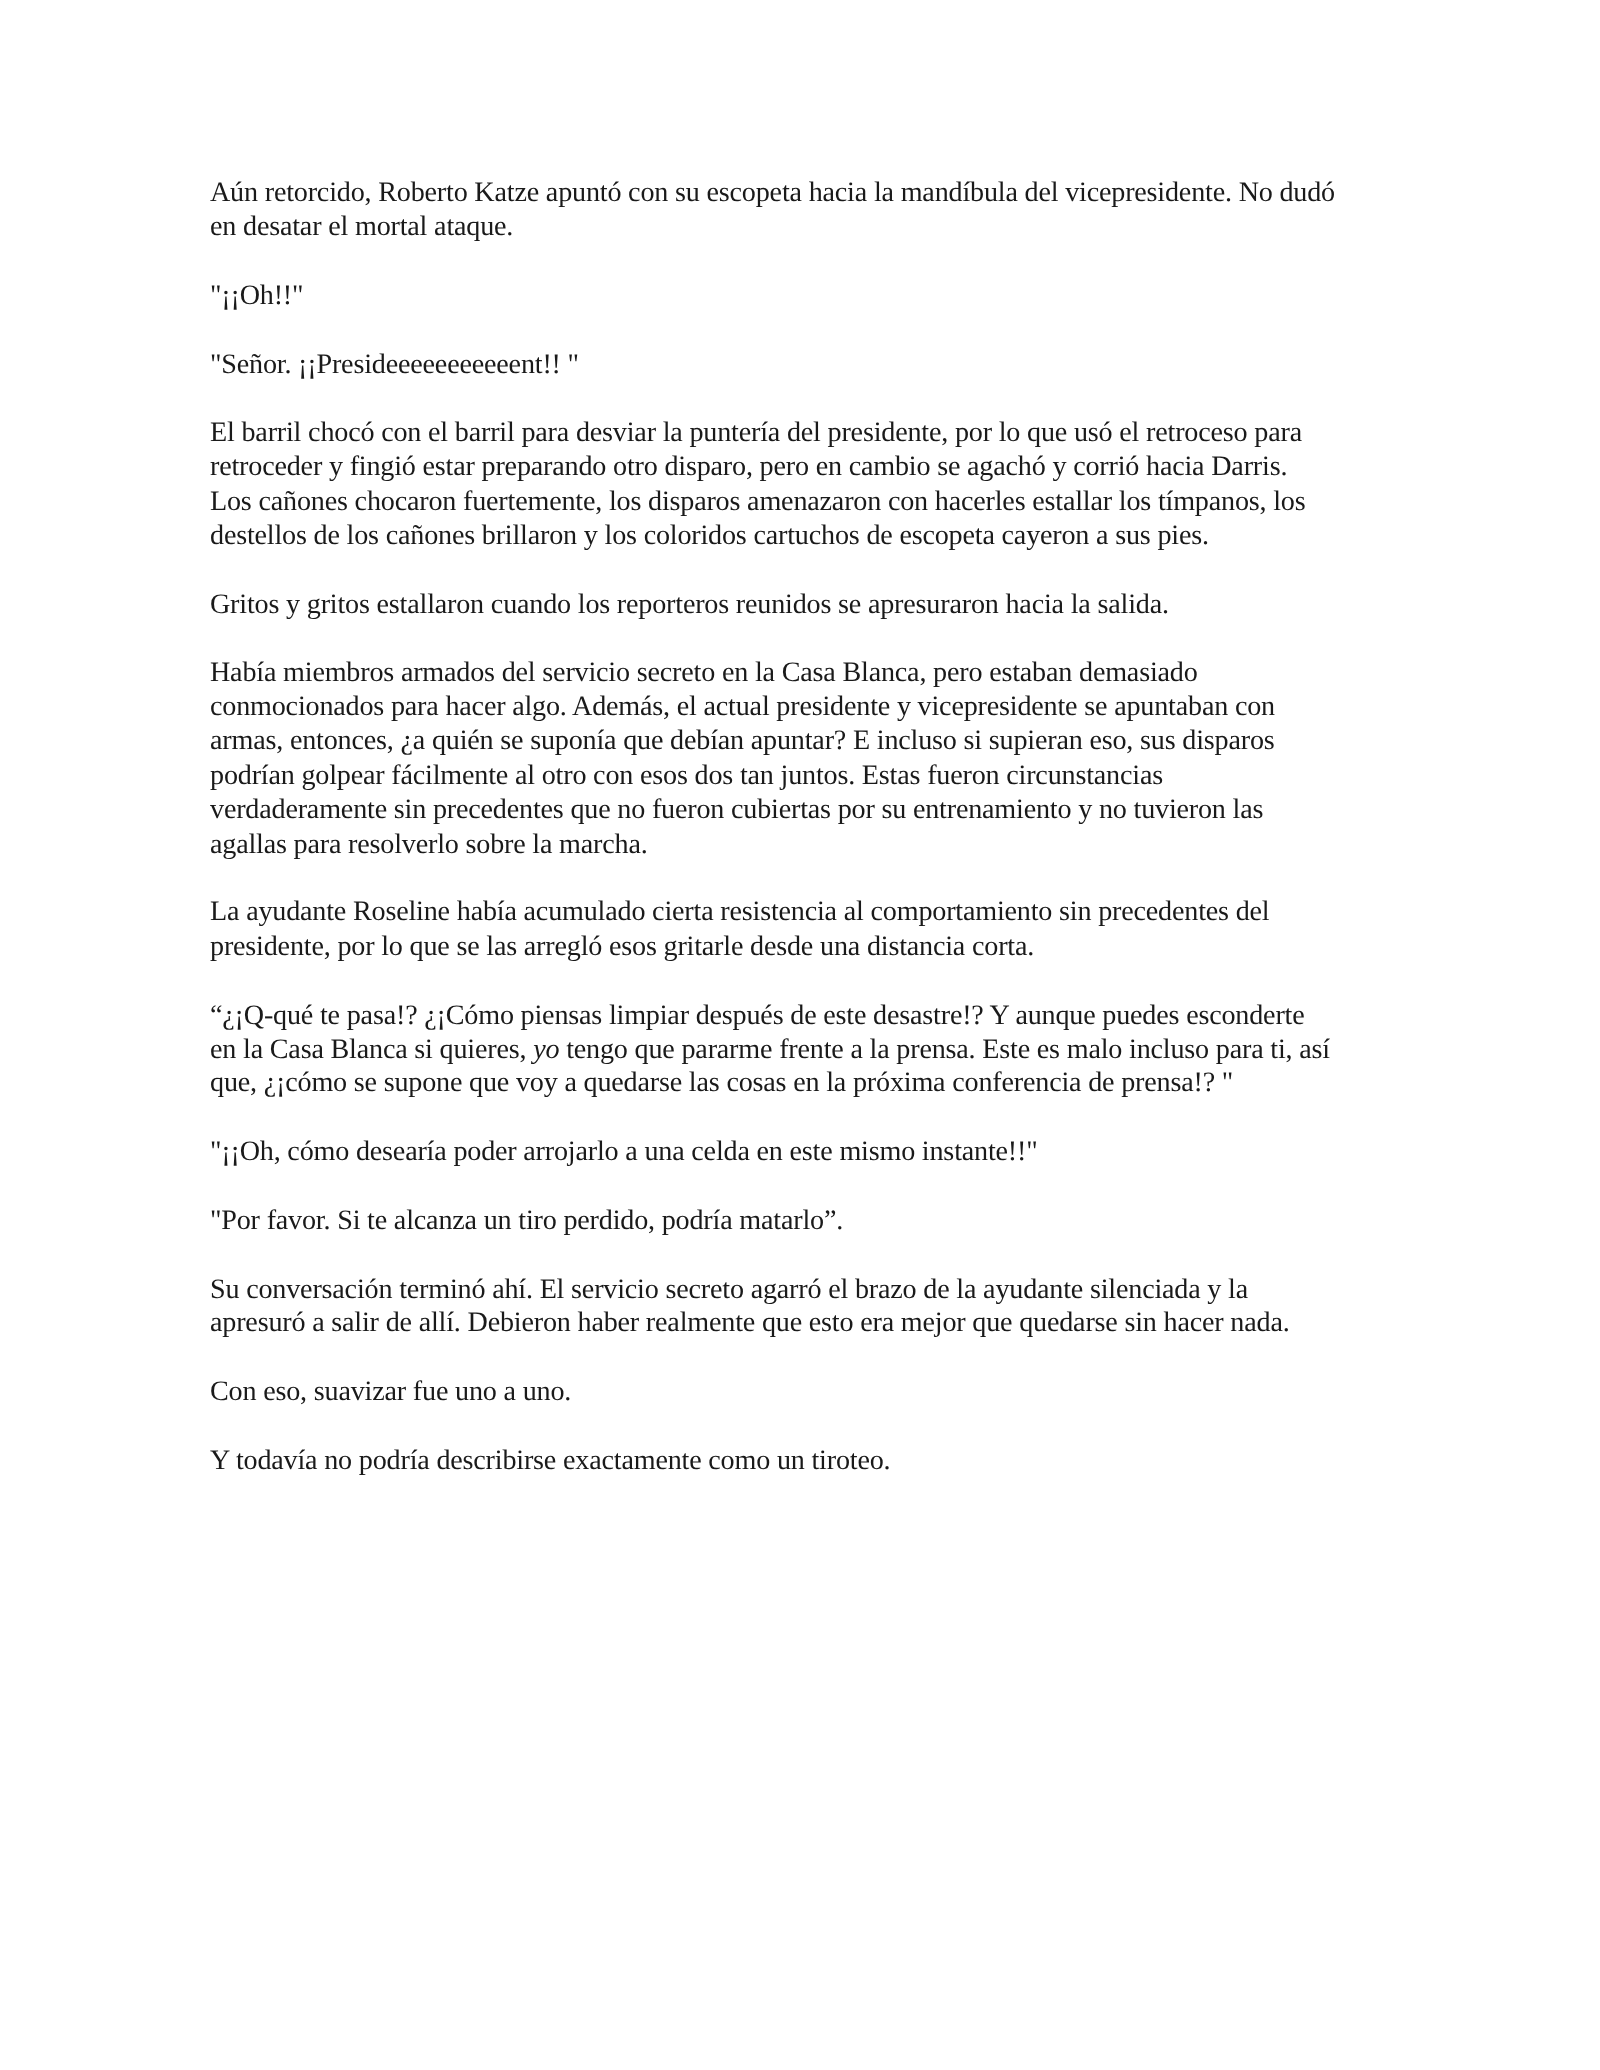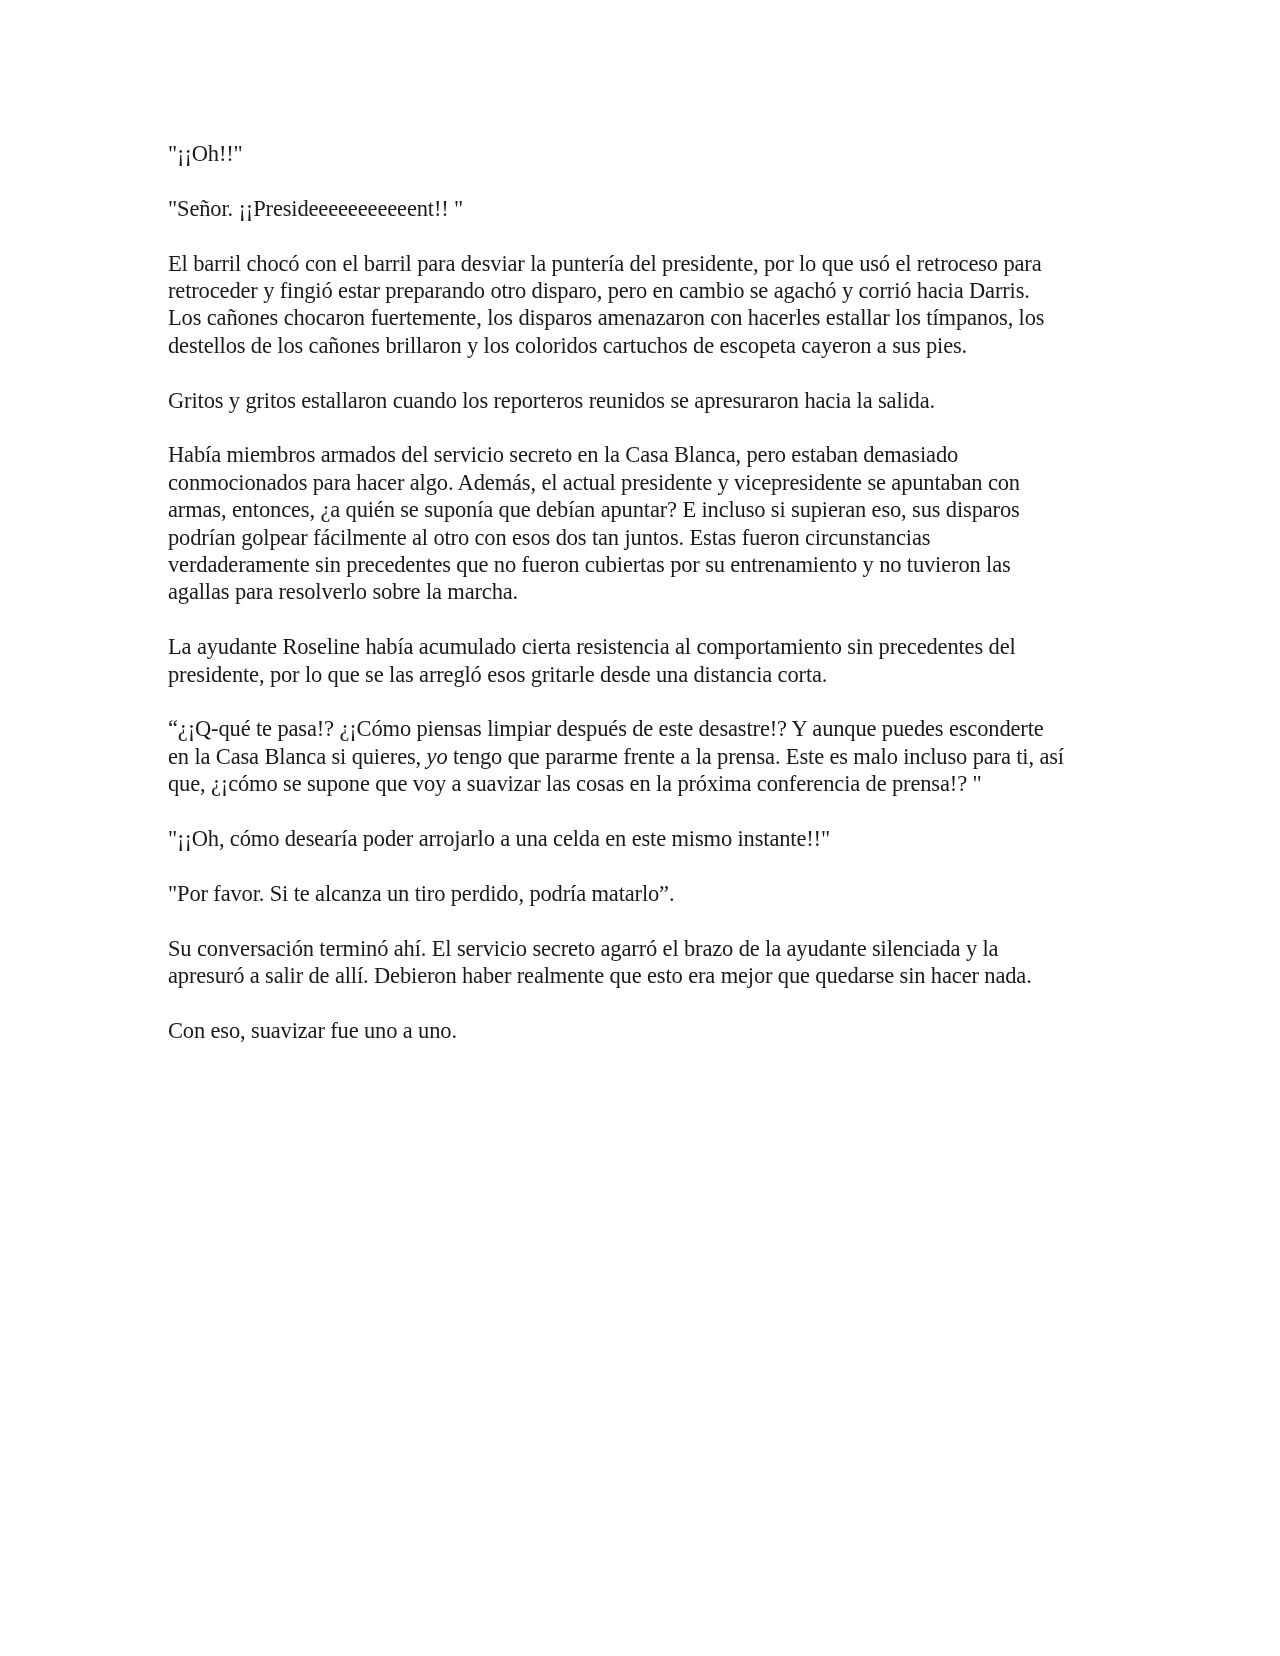--- a/index.html
+++ b/index.html
@@ -15,24 +15,26 @@
     color: #1a1a1a;
     letter-spacing: -0.15px;
   }
   .para { margin: 0 0 27.4px 0; white-space: normal; }
   .para em { font-style: italic; }
 </style>
 </head>
 <body>
 
 <div class="page">
+  <p class="para">Aún retorcido, Roberto Katze apuntó con su escopeta hacia la mandíbula del vicepresidente. No dudó en desatar el mortal ataque.</p>
   <p class="para">"¡¡Oh!!"</p>
   <p class="para">"Señor. ¡¡Presideeeeeeeeeeent!! "</p>
   <p class="para">El barril chocó con el barril para desviar la puntería del presidente, por lo que usó el retroceso para retroceder y fingió estar preparando otro disparo, pero en cambio se agachó y corrió hacia Darris. Los cañones chocaron fuertemente, los disparos amenazaron con hacerles estallar los tímpanos, los destellos de los cañones brillaron y los coloridos cartuchos de escopeta cayeron a sus pies.</p>
   <p class="para">Gritos y gritos estallaron cuando los reporteros reunidos se apresuraron hacia la salida.</p>
   <p class="para">Había miembros armados del servicio secreto en la Casa Blanca, pero estaban demasiado conmocionados para hacer algo. Además, el actual presidente y vicepresidente se apuntaban con armas, entonces, ¿a quién se suponía que debían apuntar? E incluso si supieran eso, sus disparos podrían golpear fácilmente al otro con esos dos tan juntos. Estas fueron circunstancias verdaderamente sin precedentes que no fueron cubiertas por su entrenamiento y no tuvieron las agallas para resolverlo sobre la marcha.</p>
   <p class="para">La ayudante Roseline había acumulado cierta resistencia al comportamiento sin precedentes del presidente, por lo que se las arregló esos gritarle desde una distancia corta.</p>
-  <p class="para"><span>“¿¡Q-qué te pasa!? ¿¡Cómo piensas limpiar después de este desastre!? Y aunque puedes esconderte en la Casa Blanca si quieres, </span><em>yo</em><span> tengo que pararme frente a la prensa. Este es malo incluso para ti, así que, ¿¡cómo se supone que voy a suavizar las cosas en la próxima conferencia de prensa!? "</span></p>
+  <p class="para"><span>“¿¡Q-qué te pasa!? ¿¡Cómo piensas limpiar después de este desastre!? Y aunque puedes esconderte en la Casa Blanca si quieres, </span><em>yo</em><span> tengo que pararme frente a la prensa. Este es malo incluso para ti, así que, ¿¡cómo se supone que voy a quedarse las cosas en la próxima conferencia de prensa!? "</span></p>
   <p class="para">"¡¡Oh, cómo desearía poder arrojarlo a una celda en este mismo instante!!"</p>
   <p class="para">"Por favor. Si te alcanza un tiro perdido, podría matarlo”.</p>
   <p class="para">Su conversación terminó ahí. El servicio secreto agarró el brazo de la ayudante silenciada y la apresuró a salir de allí. Debieron haber realmente que esto era mejor que quedarse sin hacer nada.</p>
   <p class="para">Con eso, suavizar fue uno a uno.</p>
+  <p class="para">Y todavía no podría describirse exactamente como un tiroteo.</p>
 </div>
 
 </body></html>

